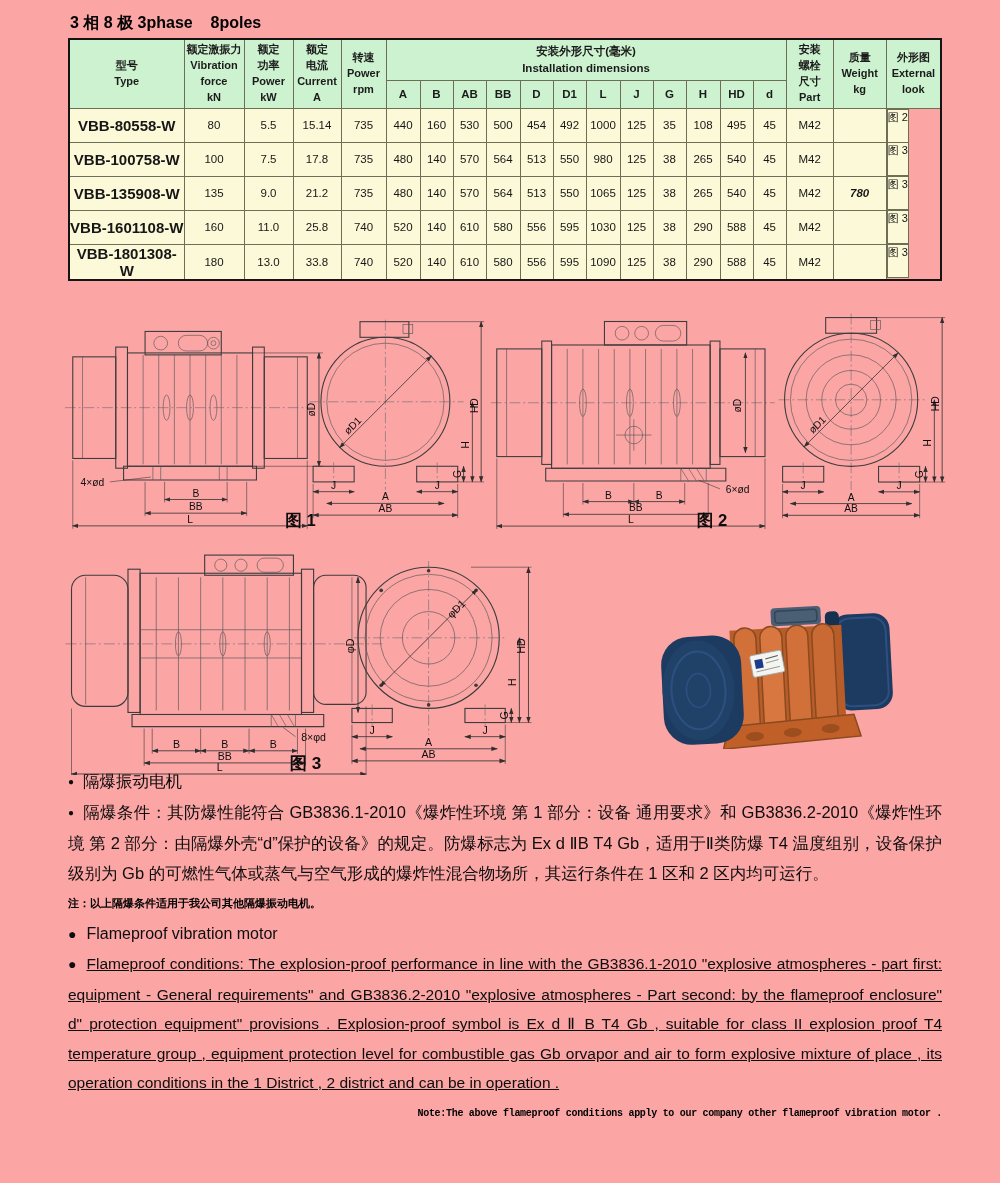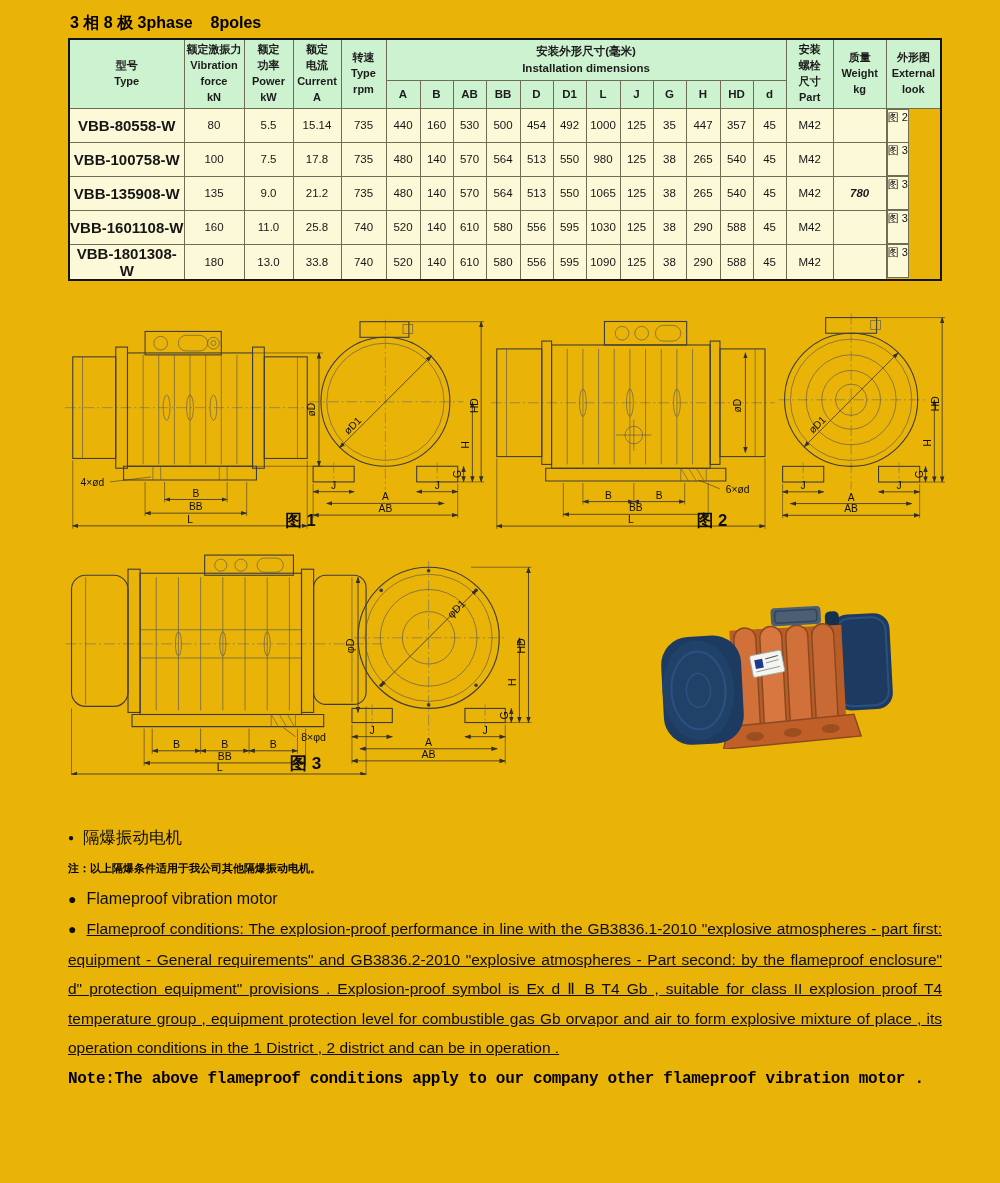--- a/index.html
+++ b/index.html
@@ -1,18 +1,18 @@
 <!DOCTYPE html>
 <html><head>
 <meta charset="utf-8">
 <style>
   * { margin:0; padding:0; box-sizing:border-box; }
   html,body { background:#ffffff; }
   .page {
-    position:relative; width:1000px; height:1183px; background:#eab308;
+    position:relative; width:1000px; height:1183px; background:#fca5a5;
     font-family:"Liberation Sans", sans-serif; color:#111; overflow:hidden;
   }
   
   .title {
     position:absolute; left:70px; top:13px;
     font-size:16px; font-weight:600; color:#000; white-space:pre;
   }
   
   table.spec {
     position:absolute; left:68px; top:38px; width:872px;
@@ -41,29 +41,29 @@
   svg .th  { fill:none; stroke:#565656; stroke-width:.65; }
   svg .cl  { fill:none; stroke:#6a6a6a; stroke-width:.6; stroke-dasharray:11 3 2 3; }
   svg .dim { fill:none; stroke:#2f2f2f; stroke-width:.8; }
   svg .ext { fill:none; stroke:#2f2f2f; stroke-width:.55; }
   svg .ht  { fill:none; stroke:#4a4a4a; stroke-width:.55; }
   svg text.dl  { font:10.5px "Liberation Sans",sans-serif; fill:#0d0d0d; text-anchor:middle; }
   svg text.cap { font:600 17px "Liberation Sans",sans-serif; fill:#0d0d0d; text-anchor:middle; }
   
   .photo { position:absolute; left:656px; top:604px; }
   
-  .notes { position:absolute; left:68px; top:822px; width:874px; }
+  .notes { position:absolute; left:68px; top:766px; width:874px; }
   .notes p { margin:0; }
   .cn-line  { font-size:16.5px; line-height:30px; color:#0d0d0d; }
   .cn-para  { font-size:16.5px; line-height:30px; text-align:justify; color:#0d0d0d; }
   .cn-note  { font-size:11px; font-weight:700; line-height:31px; color:#000; }
   .en-line  { font-size:16px; line-height:30px; color:#0d0d0d; }
   .en-para  { font-size:15.5px; line-height:29.5px; text-align:justify; color:#0d0d0d;text-decoration:underline; }
-  .en-note  { font-family:"Liberation Mono", monospace; font-size:16px; font-weight:700;
-              line-height:32px; color:#000; letter-spacing:-0.3px; }
+  .en-note  { font-family:"Liberation Mono", monospace; font-size:10px; font-weight:700;
+              line-height:32px; color:#000; letter-spacing:-0.3px;text-align:right; }
   .bul-cn { display:inline-block; font-size:10px; vertical-align:2px; margin-right:9px; }
   .bul-en { display:inline-block; font-size:14px; vertical-align:0; margin-right:10px; }
 </style>
 </head>
 <body>
 
 <div class="page">
 
   <div class="title">3 相 8 极 3phase    8poles</div>
 
@@ -100,21 +100,21 @@
 kN</th>
         <th rowspan="2">额定
 功率
 Power
 kW</th>
         <th rowspan="2">额定
 电流
 Current
 A</th>
         <th rowspan="2">转速
-Type
+Power
 rpm</th>
         <th colspan="12" class="grp">安装外形尺寸(毫米)
 Installation dimensions</th>
         <th rowspan="2">安装
 螺栓
 尺寸
 Part</th>
         <th rowspan="2">质量
 Weight
 kg</th>
@@ -146,22 +146,22 @@
         <td>735</td>
         <td>440</td>
         <td>160</td>
         <td>530</td>
         <td>500</td>
         <td>454</td>
         <td>492</td>
         <td>1000</td>
         <td>125</td>
         <td>35</td>
-        <td>447</td>
-        <td>357</td>
+        <td>108</td>
+        <td>495</td>
         <td>45</td>
         <td>M42</td>
         <td class="wt"></td>
         <td class="fig">图 2</td>
       </tr>
       <tr>
         <td class="model">VBB-100758-W</td>
         <td>100</td>
         <td>7.5</td>
         <td>17.8</td>
@@ -565,19 +565,20 @@
       <rect x="96" y="48" width="32" height="22" rx="2" fill="#f4f4f0" stroke="#9aa" stroke-width="0.8" transform="rotate(-8 112 59)"></rect>
       <rect x="100" y="53" width="8" height="9" fill="#1d3a8c" transform="rotate(-8 112 59)"></rect>
       <line x1="111" y1="54" x2="124" y2="53" stroke="#555" stroke-width="1" transform="rotate(-8 112 59)"></line>
       <line x1="111" y1="58" x2="124" y2="57" stroke="#888" stroke-width="0.8" transform="rotate(-8 112 59)"></line>
       <line x1="100" y1="65" x2="124" y2="64" stroke="#888" stroke-width="0.8" transform="rotate(-8 112 59)"></line>
     </g>
   </svg>
 
   <div class="notes">
     <p class="cn-line"><span class="bul-cn">●</span><span>隔爆振动电机</span></p>
+    <p class="cn-para"><span class="bul-cn">●</span><span>隔爆条件：其防爆性能符合 GB3836.1-2010《爆炸性环境 第 1 部分：设备 通用要求》和 GB3836.2-2010《爆炸性环境 第 2 部分：由隔爆外壳“d”保护的设备》的规定。防爆标志为 Ex d ⅡB T4 Gb，适用于Ⅱ类防爆 T4 温度组别，设备保护级别为 Gb 的可燃性气体或蒸气与空气形成的爆炸性混合物场所，其运行条件在 1 区和 2 区内均可运行。</span></p>
     <p class="cn-note">注：以上隔爆条件适用于我公司其他隔爆振动电机。</p>
     <p class="en-line"><span class="bul-en">●</span><span>Flameproof vibration motor</span></p>
     <p class="en-para"><span class="bul-en">●</span><span>Flameproof conditions: The explosion-proof performance in line with the GB3836.1-2010 "explosive atmospheres - part first: equipment - General requirements" and GB3836.2-2010 "explosive atmospheres - Part second: by the flameproof enclosure" d" protection equipment" provisions . Explosion-proof symbol is Ex d  Ⅱ B T4 Gb , suitable for class II explosion proof T4 temperature group , equipment protection level for combustible gas Gb orvapor and air to form explosive mixture of place , its operation conditions in the 1 District , 2 district and can be in operation .</span></p>
     <p class="en-note">Note:The above flameproof conditions apply to our company other flameproof vibration motor .</p>
   </div>
 
 </div>
 
 </body></html>

